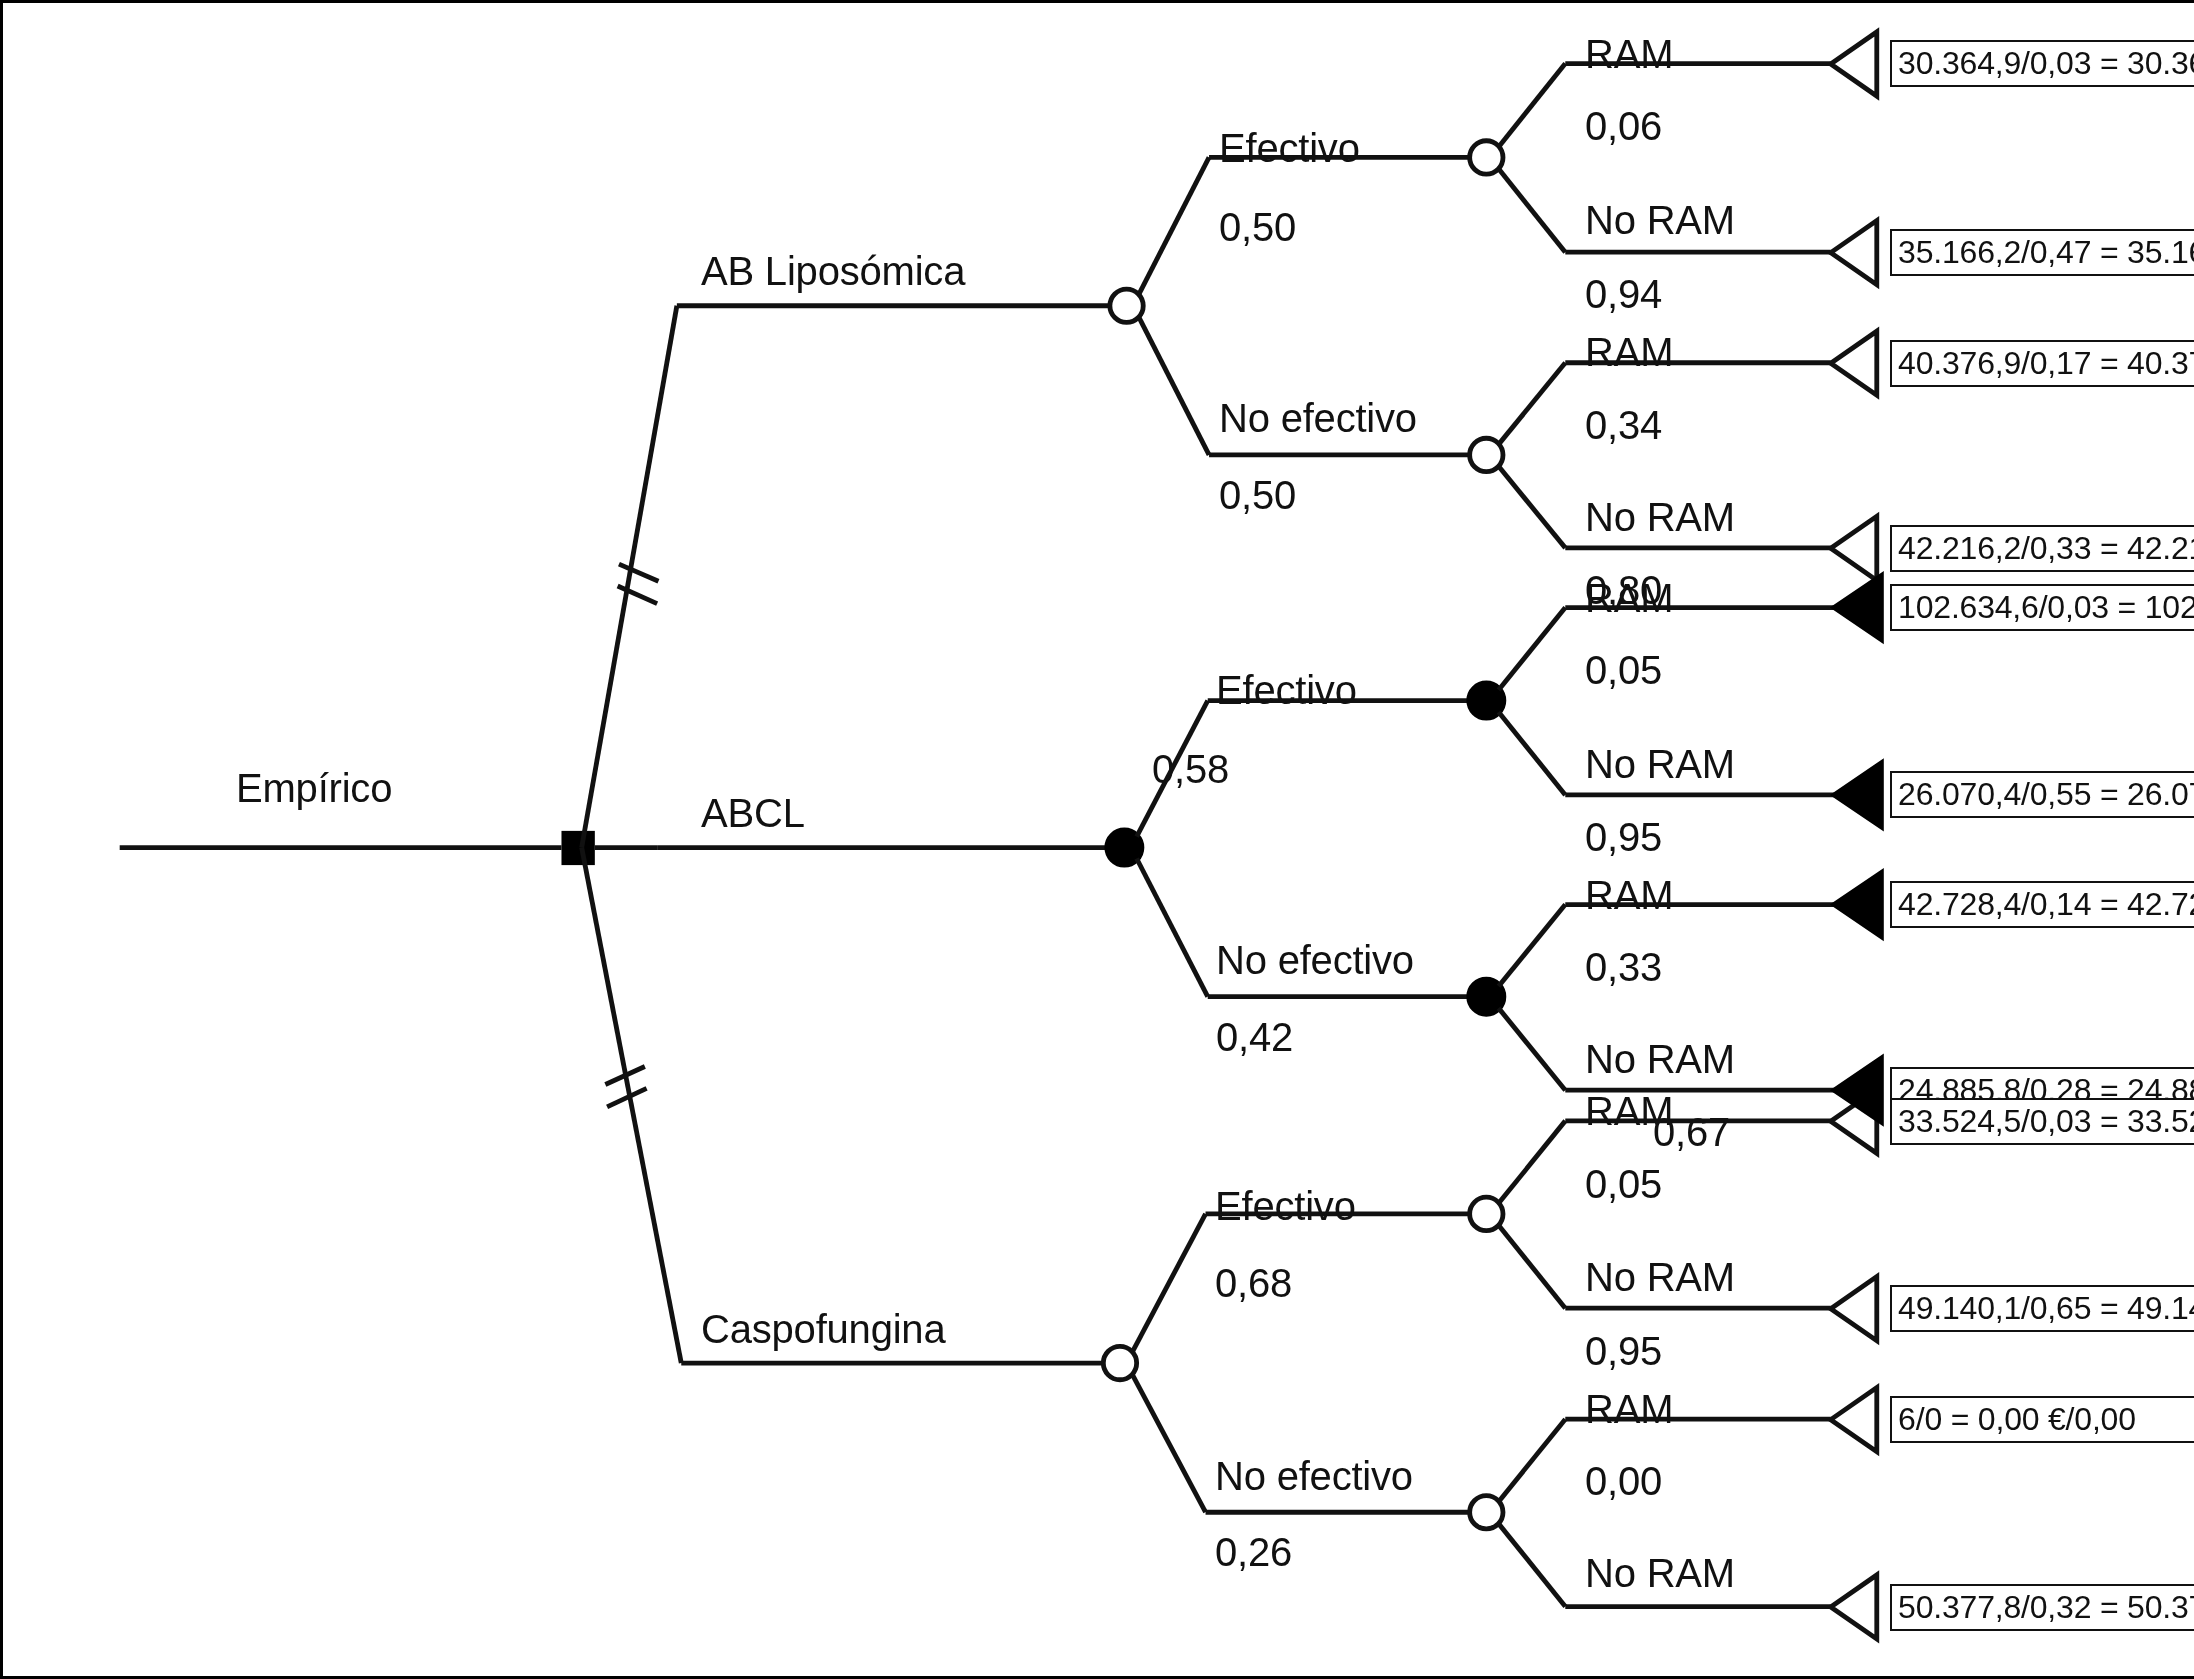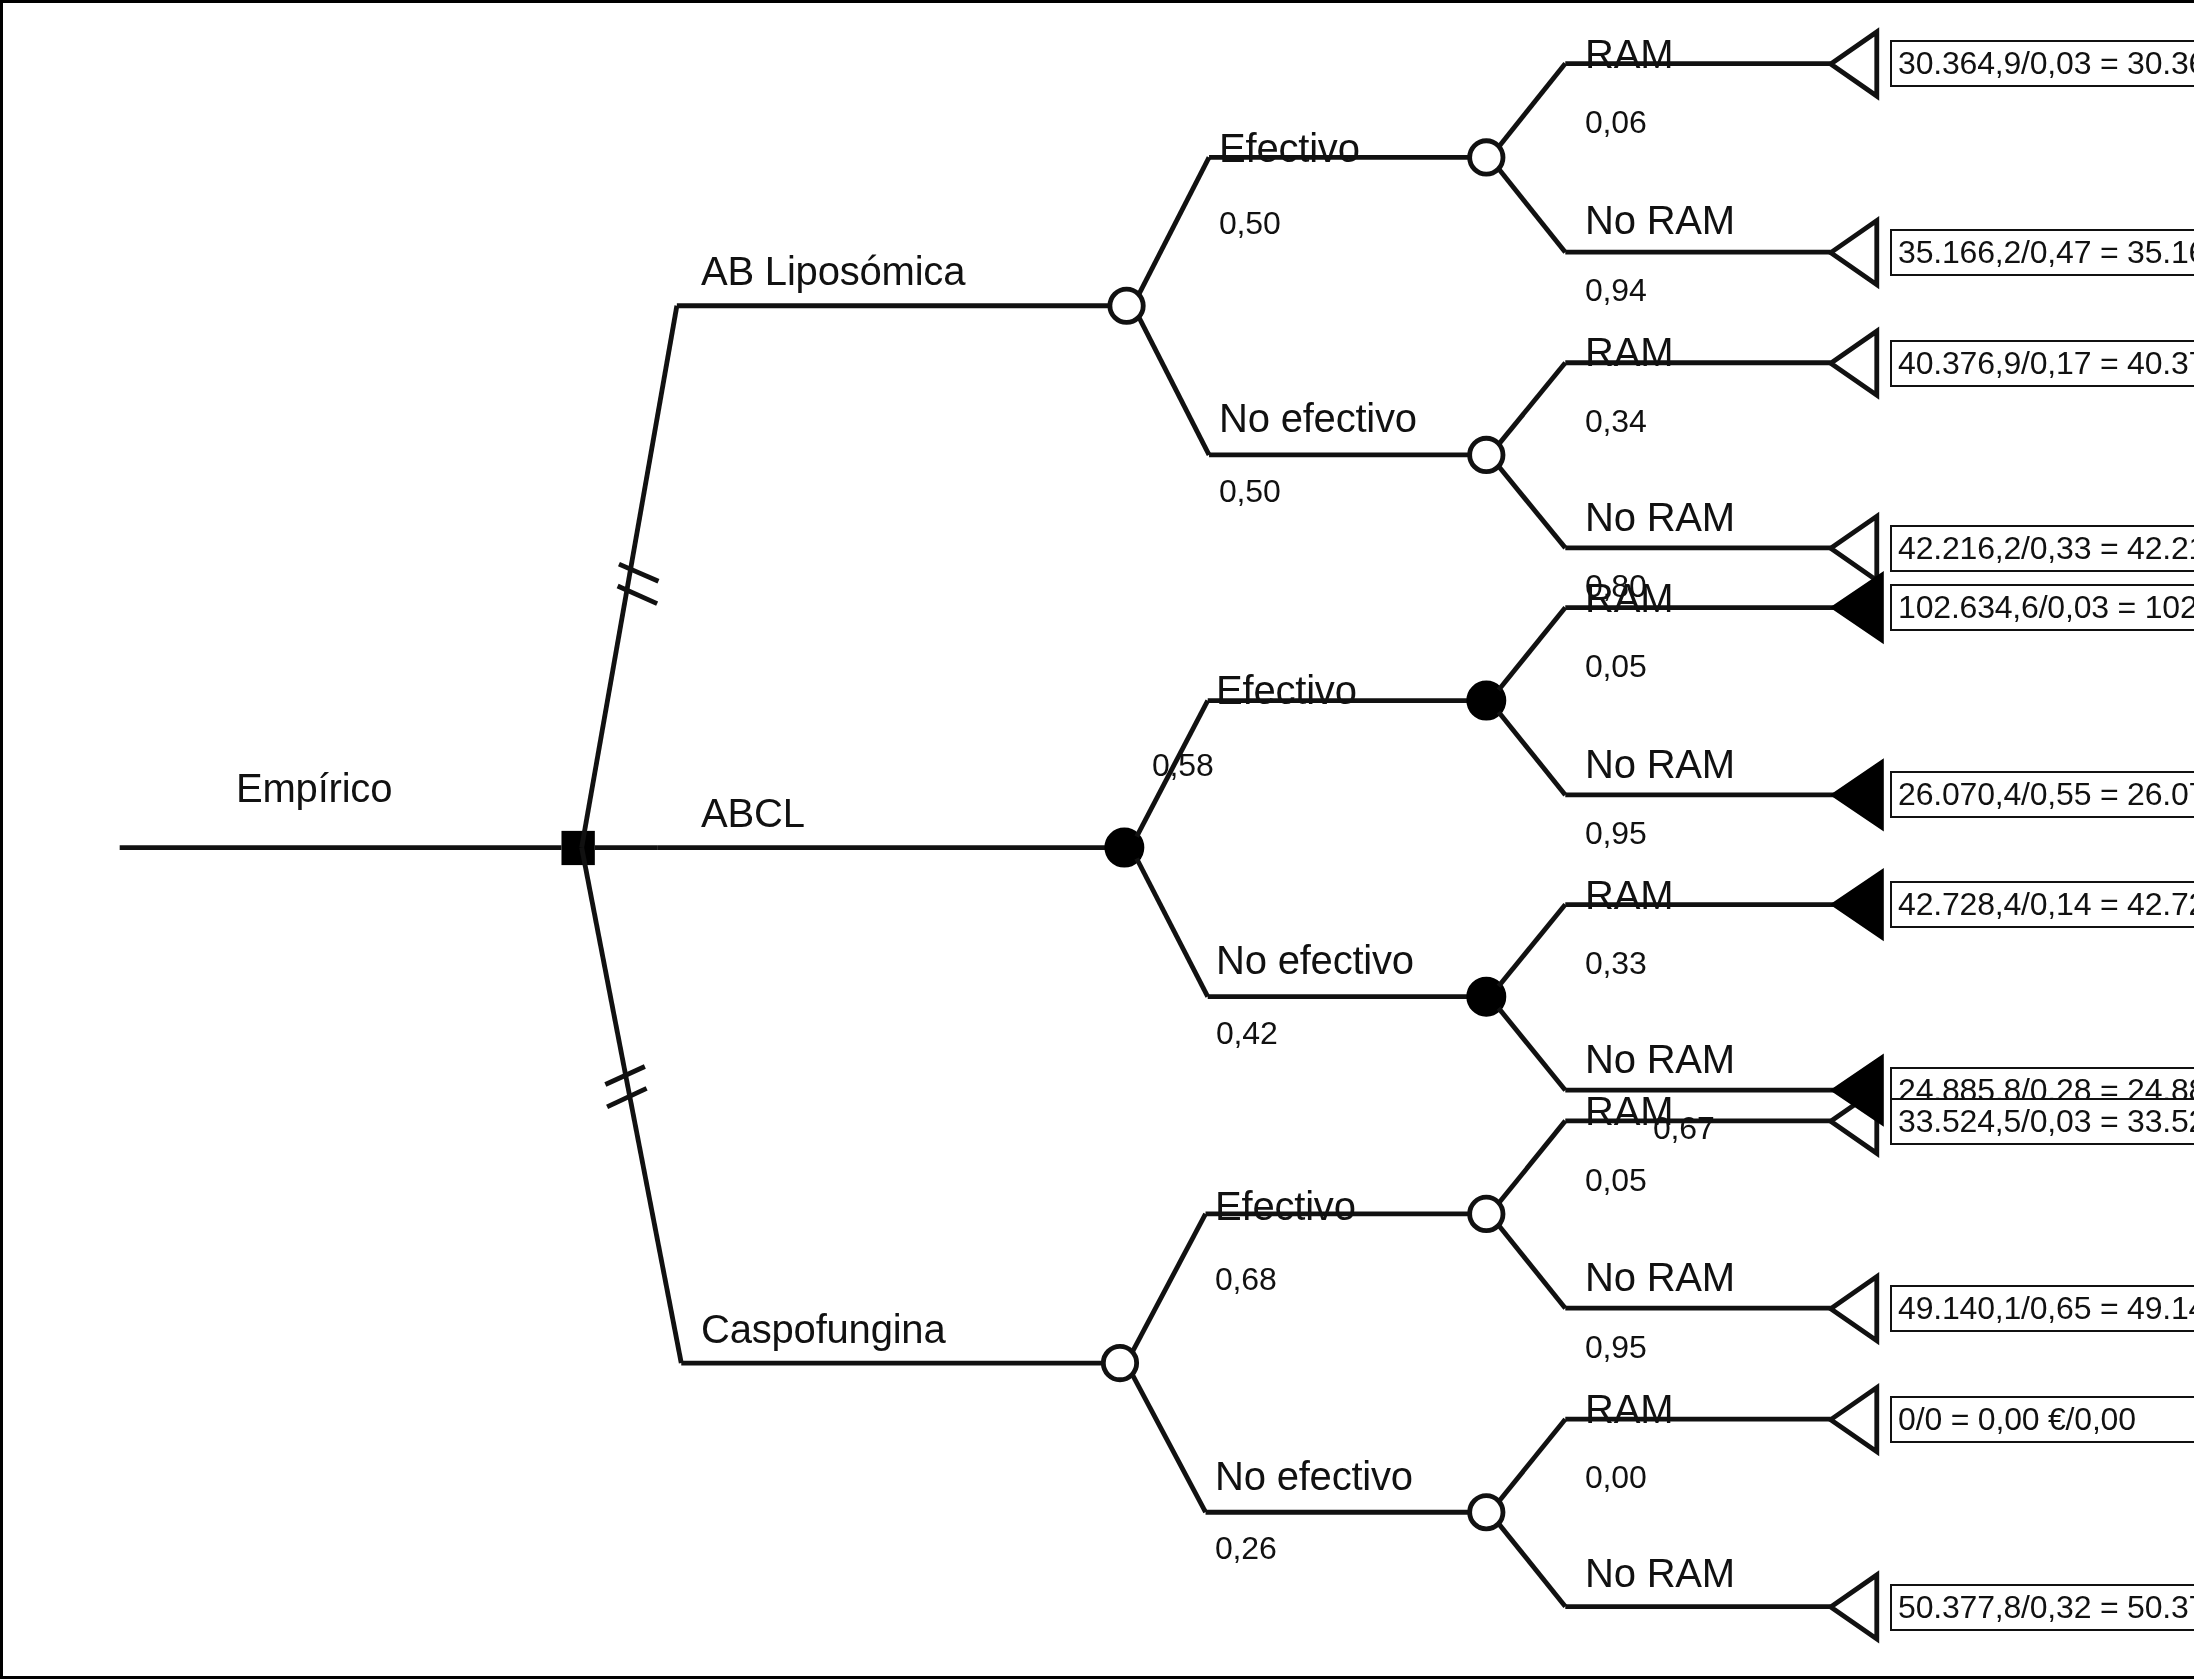--- a/index.html
+++ b/index.html
@@ -15,21 +15,21 @@
   #tree{position:absolute;left:0;top:0;width:3075px;height:1679px;}
   .lbl{
     position:absolute;
     color:#111111;
     font-family:"Liberation Sans", sans-serif;
     font-size:40px;
     line-height:1.0;
     white-space:nowrap;
     letter-spacing:-0.2px;
   }
-  .prob{font-size:32px;}
+  .prob{font-size:40px;}
   .payoff{
     position:absolute;
     box-sizing:border-box;
     border:2.2px solid #111111;
     background:#ffffff;
     display:flex;
     align-items:center;
     height:47px;
     padding:0 6.1px;
   }
@@ -216,20 +216,20 @@
     <span>24.885,8/0,28 = 24.885,8 €/0,28</span>
     </div>
 
   <div class="payoff" style="left:1887px;top:1095px;width:737px;">
     <span>33.524,5/0,03 = 33.524,5 €/0,03</span>
     </div>
   <div class="payoff" style="left:1887px;top:1282px;width:737px;">
     <span>49.140,1/0,65 = 49.140,1 €/0,65</span>
     </div>
   <div class="payoff" style="left:1887px;top:1393px;width:417px;">
-    <span>0/0 = 0,00 €/0,00</span>
+    <span>6/0 = 0,00 €/0,00</span>
     </div>
   <div class="payoff" style="left:1887px;top:1581px;width:737px;">
     <span>50.377,8/0,32 = 50.377,8 €/0,32</span>
     </div>
 
 </div>
 
 
 </body></html>

